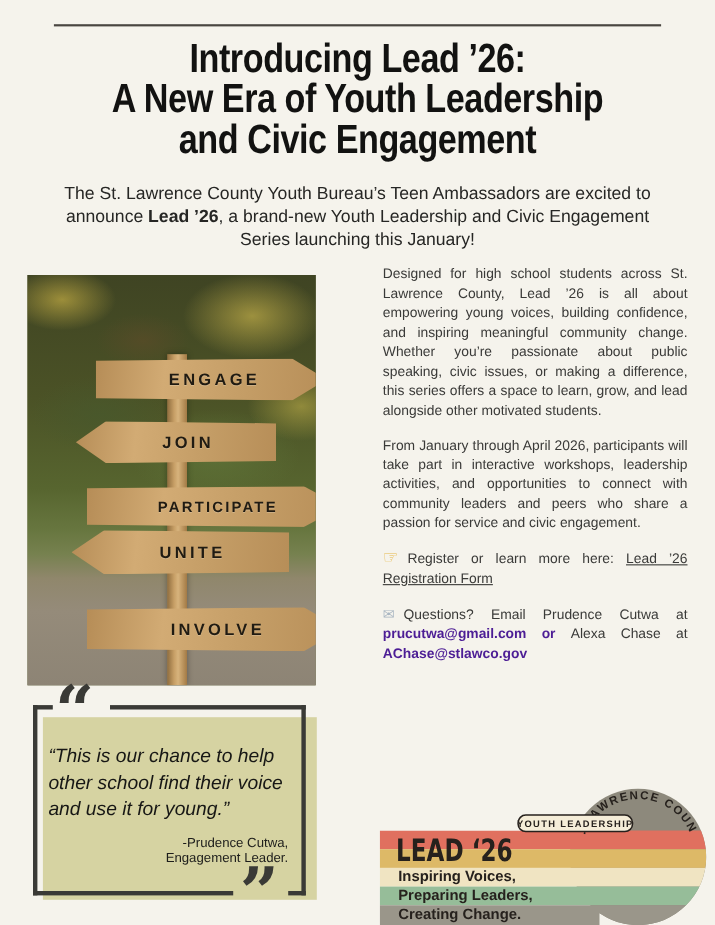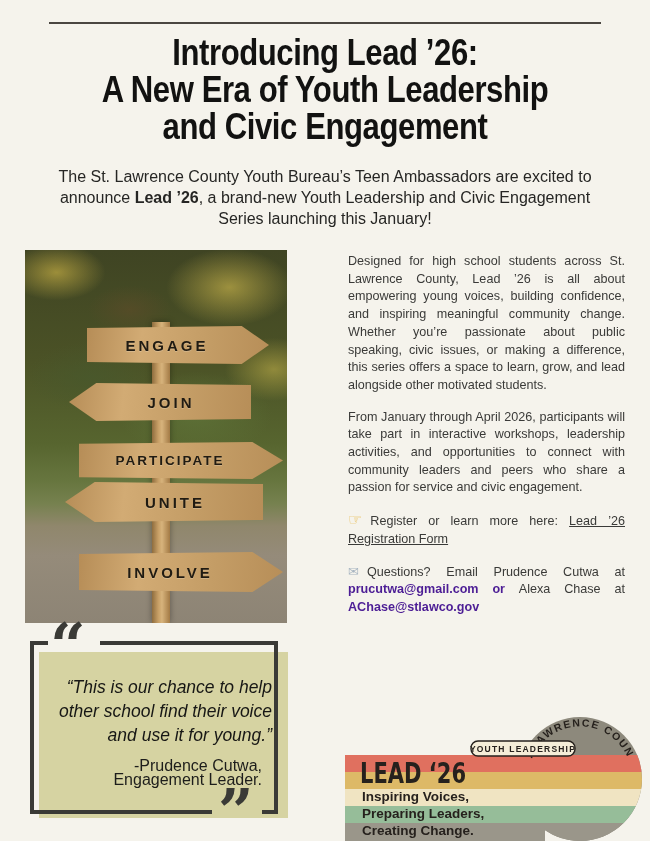--- a/index.html
+++ b/index.html
@@ -41,33 +41,33 @@
     position:absolute;left:127px;top:72px;width:18px;height:301px;
     background:linear-gradient(90deg,#8f6d3e,#c79f66 35%,#d7b37c 55%,#a37a45);
     box-shadow:0 0 6px rgba(0,0,0,0.35);
   }
   .sign{
     position:absolute;display:flex;align-items:center;justify-content:center;
     background:linear-gradient(96deg,#b68d57,#d2ab74 30%,#c49d66 65%,#b78e58);
     font-weight:bold;color:#201b12;letter-spacing:3px;font-size:15px;
     text-shadow:0 1px 0 rgba(255,255,255,0.2);
   }
-  .sign.right{clip-path:polygon(0 5%,85% 0,100% 50%,85% 100%,0 95%);padding-right:22px;}
+  .sign.right{clip-path:polygon(0 5%,85% 0,100% 50%,85% 100%,0 95%);padding-right:22px;padding-left:28px;}
   .sign.left {clip-path:polygon(15% 0,100% 5%,100% 95%,15% 100%,0 50%);padding-left:22px;}
   .sign1{top:76px; left:62px; width:160px;height:38px;}
   .sign2{top:133px;left:44px; width:160px;height:38px;}
   .sign3{top:192px;left:54px; width:182px;height:37px;font-size:13.5px;letter-spacing:2px;}
   .sign4{top:232px;left:40px; width:176px;height:40px;}
   .sign5{top:302px;left:54px; width:182px;height:40px;}
   
   .col{
     position:absolute;left:348px;top:241px;width:277px;
     font-size:12.6px;line-height:17.7px;color:#3a3a38;
   }
-  .col p{margin:12px 0 14px 0;text-align:justify;}
+  .col p{margin:0 0 14px 0;text-align:justify;}
   .col b{color:#4c1d95;}
   .finger-icon{color:#e7ba4e;font-size:16px;margin-right:8px;}
   .mail-icon{color:#a9b6c2;font-size:13px;margin-right:8px;}
   .reg-link{color:#3a3a38;text-decoration:underline;cursor:pointer;}
   
   .quote-wrap{position:absolute;left:30px;top:641px;width:258px;height:200px;}
   .quote-fill{position:absolute;left:9px;top:11px;width:249px;height:166px;background:#d6d3a2;}
   .qb{position:absolute;background:#3a3a36;}
   .qb.topA{left:0;top:0;width:18px;height:4px;}
   .qb.topB{left:70px;top:0;width:178px;height:4px;}
@@ -75,26 +75,26 @@
   .qb.botB{left:232px;top:169px;width:16px;height:4px;}
   .qb.lft{left:0;top:0;width:4px;height:173px;}
   .qb.rgt{left:244px;top:0;width:4px;height:173px;}
   .qmark{
     position:absolute;font-family:"DejaVu Serif",serif;font-weight:bold;
     font-size:62px;color:#3a3a36;line-height:1;
   }
   .qmark.open{left:20px;top:-26px;}
   .qmark.close{left:188px;top:140px;}
   .quote-text{
-    position:absolute;left:14px;top:34px;width:228px;text-align:right;
+    position:absolute;left:14px;top:34px;width:228px;text-align:left;
     font-style:italic;font-size:17.5px;line-height:24px;color:#171715;
   }
   .quote-attr{
     position:absolute;left:14px;top:118px;width:218px;text-align:right;
-    font-size:16px;line-height:14px;color:#1d1d1b;
+    font-size:12px;line-height:14px;color:#1d1d1b;
   }
   
   .logo{position:absolute;left:345px;top:715px;width:300px;height:126px;}
 </style>
 </head>
 <body>
 
 <div class="page">
 
   <div class="top-rule"></div>

